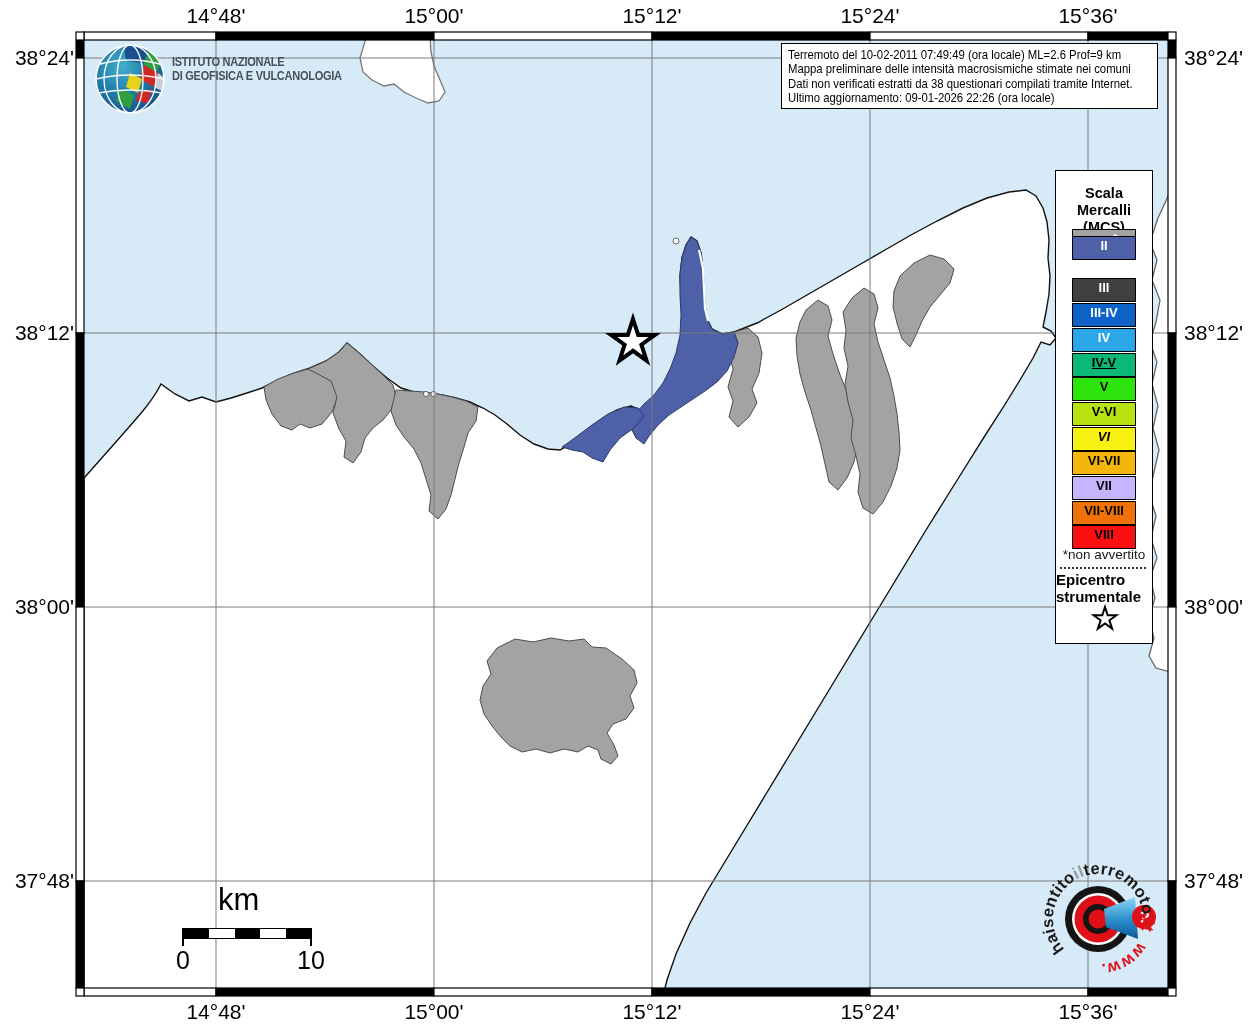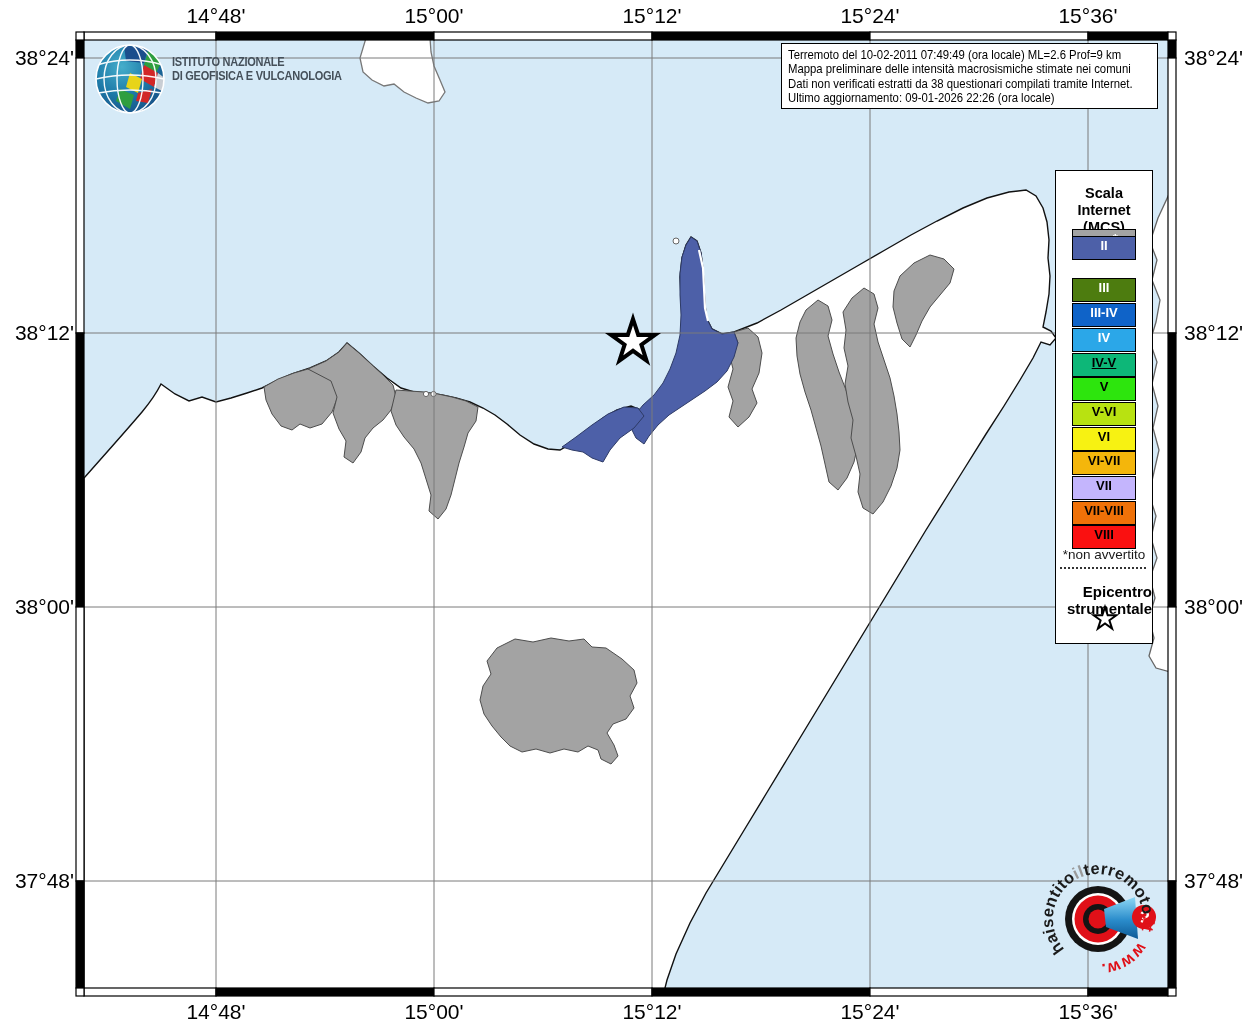--- a/index.html
+++ b/index.html
@@ -16,21 +16,21 @@
                 transform:scaleX(0.9);transform-origin:left center;}
   #legend{position:absolute;left:1055px;top:170px;width:98px;height:474px;background:#ffffff;
           border:1.5px solid #000;box-sizing:border-box;}
   .lg-title{font-size:14.5px;font-weight:bold;text-align:center;line-height:17px;color:#000;}
   #lg-title-wrap{position:absolute;top:14px;left:0;width:100%;}
   #lg-items{position:absolute;top:58px;left:0;width:100%;}
   .lg-item{position:absolute;left:16px;width:64px;height:24px;border:1.6px solid #000;
            box-sizing:border-box;text-align:center;font-size:13px;font-weight:bold;line-height:17px;}
   #lg-footnote{position:absolute;top:376px;left:0;width:100%;text-align:center;font-size:13.5px;color:#1a1a1a;}
   #lg-divider{position:absolute;top:396px;left:4px;width:86px;border-top:2px dotted #333;}
-  #lg-epi{position:absolute;top:412px;left:0;width:100%;text-align:right;
+  #lg-epi{position:absolute;top:400px;left:0;width:100%;text-align:left;
           font-size:15px;font-weight:bold;line-height:17px;color:#000;}
   #lg-star{position:absolute;top:432px;left:33px;}
   #ingv{position:absolute;left:94px;top:41px;width:330px;height:76px;}
   #ingv .t{position:absolute;left:78px;font-size:12.5px;font-weight:bold;color:#45505a;
            letter-spacing:-0.3px;white-space:nowrap;transform:scaleX(0.88);transform-origin:left center;}
   #scalebar{position:absolute;left:170px;top:882px;width:180px;height:110px;}
   #sb-km{position:absolute;left:48px;top:0px;font-size:31px;color:#000;}
   #sb-bar{position:absolute;left:13px;top:46px;width:127px;height:9px;border:1.4px solid #000;
           box-sizing:content-box;display:flex;}
   #sb-bar .seg{height:100%;flex:1;}
@@ -203,49 +203,63 @@
     </g>
     <circle cx="36" cy="38" r="34" fill="none" stroke="#ffffff" stroke-width="1.6"></circle>
   </svg>
   <div class="t" style="top:14px;">ISTITUTO NAZIONALE</div>
   <div class="t" style="top:28px;">DI GEOFISICA E VULCANOLOGIA</div>
 </div>
 
 <div id="legend">
   <div id="lg-title-wrap">
     <div class="lg-title">Scala</div>
-    <div class="lg-title">Internet</div>
+    <div class="lg-title">Mercalli</div>
     <div class="lg-title">(MCS)</div>
   </div>
   <div id="lg-items">
         <div class="lg-item" style="top: 0px; background: rgb(163, 163, 163); color: rgb(255, 255, 255);">n.a.*</div>
         <div class="lg-item" style="top: 7px; background: rgb(77, 96, 168); color: #ffffff;">II</div>
-        <div class="lg-item" style="top: 49.4px; background: #4d7c0f; color: rgb(255, 255, 255);">III</div>
+        <div class="lg-item" style="top: 49.4px; background: #404040; color: rgb(255, 255, 255);">III</div>
         <div class="lg-item" style="top: 74.1px; background: rgb(15, 99, 200); color: #ffffff;">III-IV</div>
         <div class="lg-item" style="top: 98.8px; background: rgb(43, 167, 232); color: rgb(255, 255, 255);">IV</div>
         <div class="lg-item" style="top: 123.5px; background: rgb(13, 183, 120); color: rgb(0, 0, 0); text-decoration: underline;">IV-V</div>
         <div class="lg-item" style="top: 148.2px; background: rgb(45, 229, 13); color: rgb(0, 0, 0);">V</div>
         <div class="lg-item" style="top: 172.9px; background: rgb(184, 226, 17); color: rgb(0, 0, 0);">V-VI</div>
-        <div class="lg-item" style="top: 197.6px; background: rgb(247, 242, 18); color: rgb(0, 0, 0);">VI</div>
+        <div class="lg-item" style="top: 197.6px; background: rgb(247, 242, 18); color: rgb(0, 0, 0); font-style: italic;">VI</div>
         <div class="lg-item" style="top: 222.3px; background: rgb(244, 182, 11); color: rgb(0, 0, 0);">VI-VII</div>
         <div class="lg-item" style="top: 247px; background: #c4b5fd; color: rgb(0, 0, 0);">VII</div>
         <div class="lg-item" style="top: 271.7px; background: rgb(239, 113, 8); color: rgb(0, 0, 0);">VII-VIII</div>
         <div class="lg-item" style="top: 296.4px; background: rgb(250, 16, 16); color: rgb(0, 0, 0);">VIII</div>
       </div>
   <div id="lg-footnote">*non avvertito</div>
   <div id="lg-divider"></div>
   <div id="lg-epi">
     <div>Epicentro</div>
     <div>strumentale</div>
   </div>
   <svg id="lg-star" width="32" height="32" viewBox="0 0 32 32">
     <path d="M16,4 L18.7,12.2 L27.4,12.2 L20.4,17.3 L23.1,25.6 L16,20.4 L8.9,25.6 L11.6,17.3 L4.6,12.2 L13.3,12.2 Z" fill="#ffffff" stroke="#000" stroke-width="2"></path>
   </svg>
 </div>
 
+<div id="scalebar">
+  <div id="sb-km">km</div>
+  <div id="sb-bar">
+    <div class="seg" style="background:#000"></div>
+        <div class="seg" style="background:#fff"></div>
+    <div class="seg" style="background:#000"></div>
+        <div class="seg" style="background:#fff"></div>
+    <div class="seg" style="background:#000"></div>
+  </div>
+  <div class="sb-tick" style="left:12px;"></div>
+  <div class="sb-tick" style="left:140px;"></div>
+  <div class="sb-num" style="left:-7px;">0</div>
+  <div class="sb-num" style="left:121px;">10</div>
+</div>
 
 <div id="watermark">
   <svg width="124" height="124" viewBox="0 0 124 124">
     <defs>
       <linearGradient id="coneGrad" x1="0" y1="0" x2="0" y2="1">
         <stop offset="0%" stop-color="#8ed8f5"></stop>
             <stop offset="55%" stop-color="#2a8ccb"></stop>
             <stop offset="100%" stop-color="#0d5a96"></stop>
       </linearGradient>
       <path id="ringPath" d="M 28.2 93.8 A 45 45 0 1 1 91.8 93.8" fill="none"></path>

